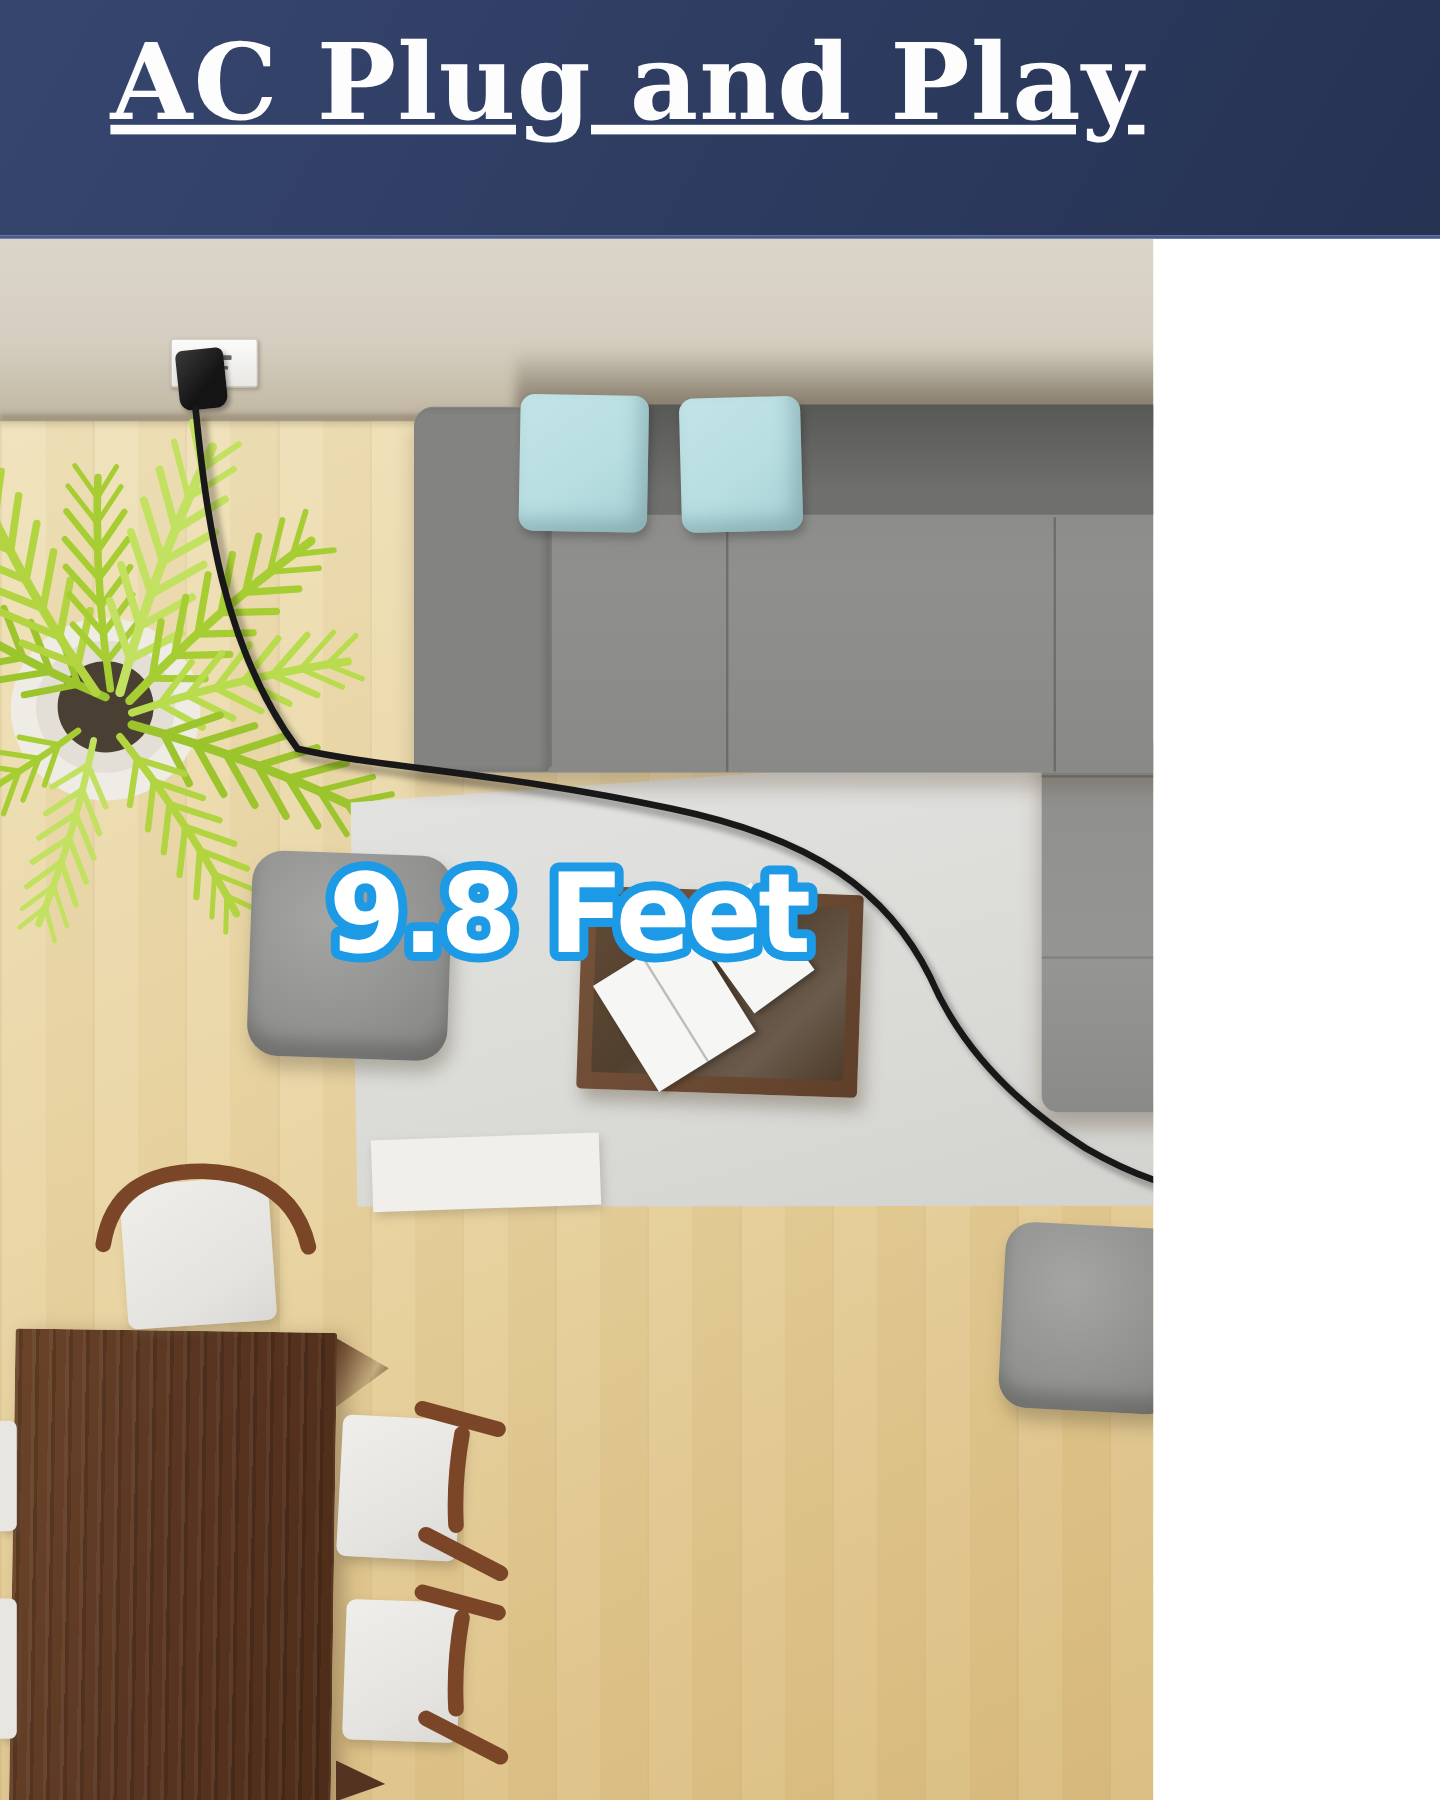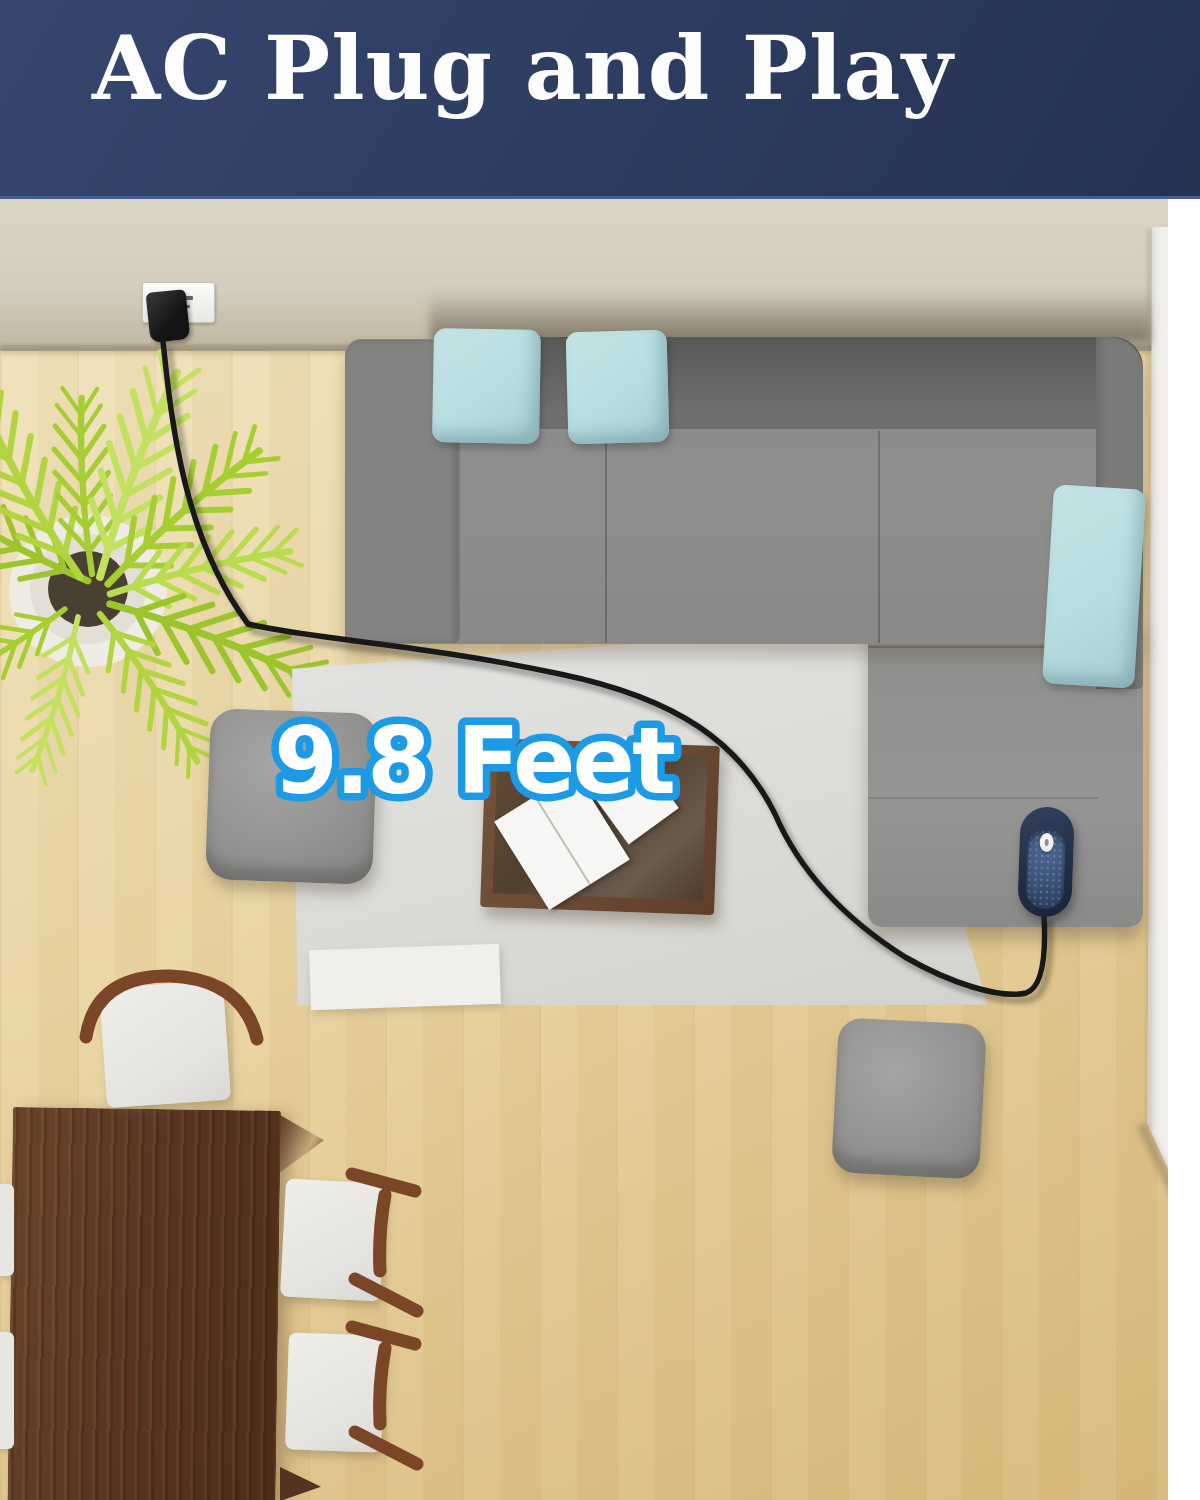--- a/index.html
+++ b/index.html
@@ -5,27 +5,27 @@
   html,body{margin:0;padding:0;background:#ffffff;}
   .canvas{position:relative;width:1200px;height:1500px;overflow:hidden;font-family:"Liberation Sans",sans-serif;}
 
   
   .header{position:absolute;left:0;top:0;width:1200px;height:196px;
     background:linear-gradient(135deg,#35446e 0%,#2d3b60 45%,#27345500 0),linear-gradient(180deg,#33416a,#283push 0);
     background:linear-gradient(120deg,#37466f 0%,#2d3b60 55%,#253252 100%);
     border-bottom:3px solid #4a5c8f;}
   .header-title{position:absolute;left:92px;top:24px;
     font-family:"DejaVu Serif","Liberation Serif",serif;font-weight:bold;
-    font-size:88px;line-height:1;color:#fdfdfd;letter-spacing:1px;}
+    font-size:88px;line-height:1;color:#fdfdfd;letter-spacing:1px;text-decoration:underline;}
   .header-subtitle{position:absolute;left:93px;top:128px;
     font-family:"Liberation Sans",sans-serif;font-size:40px;line-height:1.1;
     color:#eef1f6;letter-spacing:-0.5px;}
 
   
-  .room{position:absolute;left:0;top:199px;width:1168px;height:1301px;overflow:hidden;}
+  .room{position:absolute;left:0;top:199px;width:961px;height:1301px;overflow:hidden;}
 
   .wall{position:absolute;left:0;top:0;width:1200px;height:158px;
     background:linear-gradient(180deg,#dbd5c8 0%,#d5cec0 55%,#c2b8a4 92%,#aba08a 100%);}
   .floor{position:absolute;left:0;top:152px;width:1200px;height:1149px;
     background:linear-gradient(155deg,#f0e2ba 0%,#ead6a4 38%,#e0c58b 72%,#d8b97a 100%);}
   .planks{position:absolute;left:0;top:152px;width:1200px;height:1149px;opacity:.8;
     background:repeating-linear-gradient(90deg,rgba(146,110,60,0.13) 0 2px,rgba(0,0,0,0) 2px 77px),
                repeating-linear-gradient(90deg,rgba(255,255,255,0.06) 0 38px,rgba(146,110,60,0.05) 38px 77px);}
   .baseboard-shadow{position:absolute;left:0;top:146px;width:1160px;height:12px;
     background:linear-gradient(180deg,rgba(110,95,70,0.45),rgba(110,95,70,0));filter:blur(2px);}

